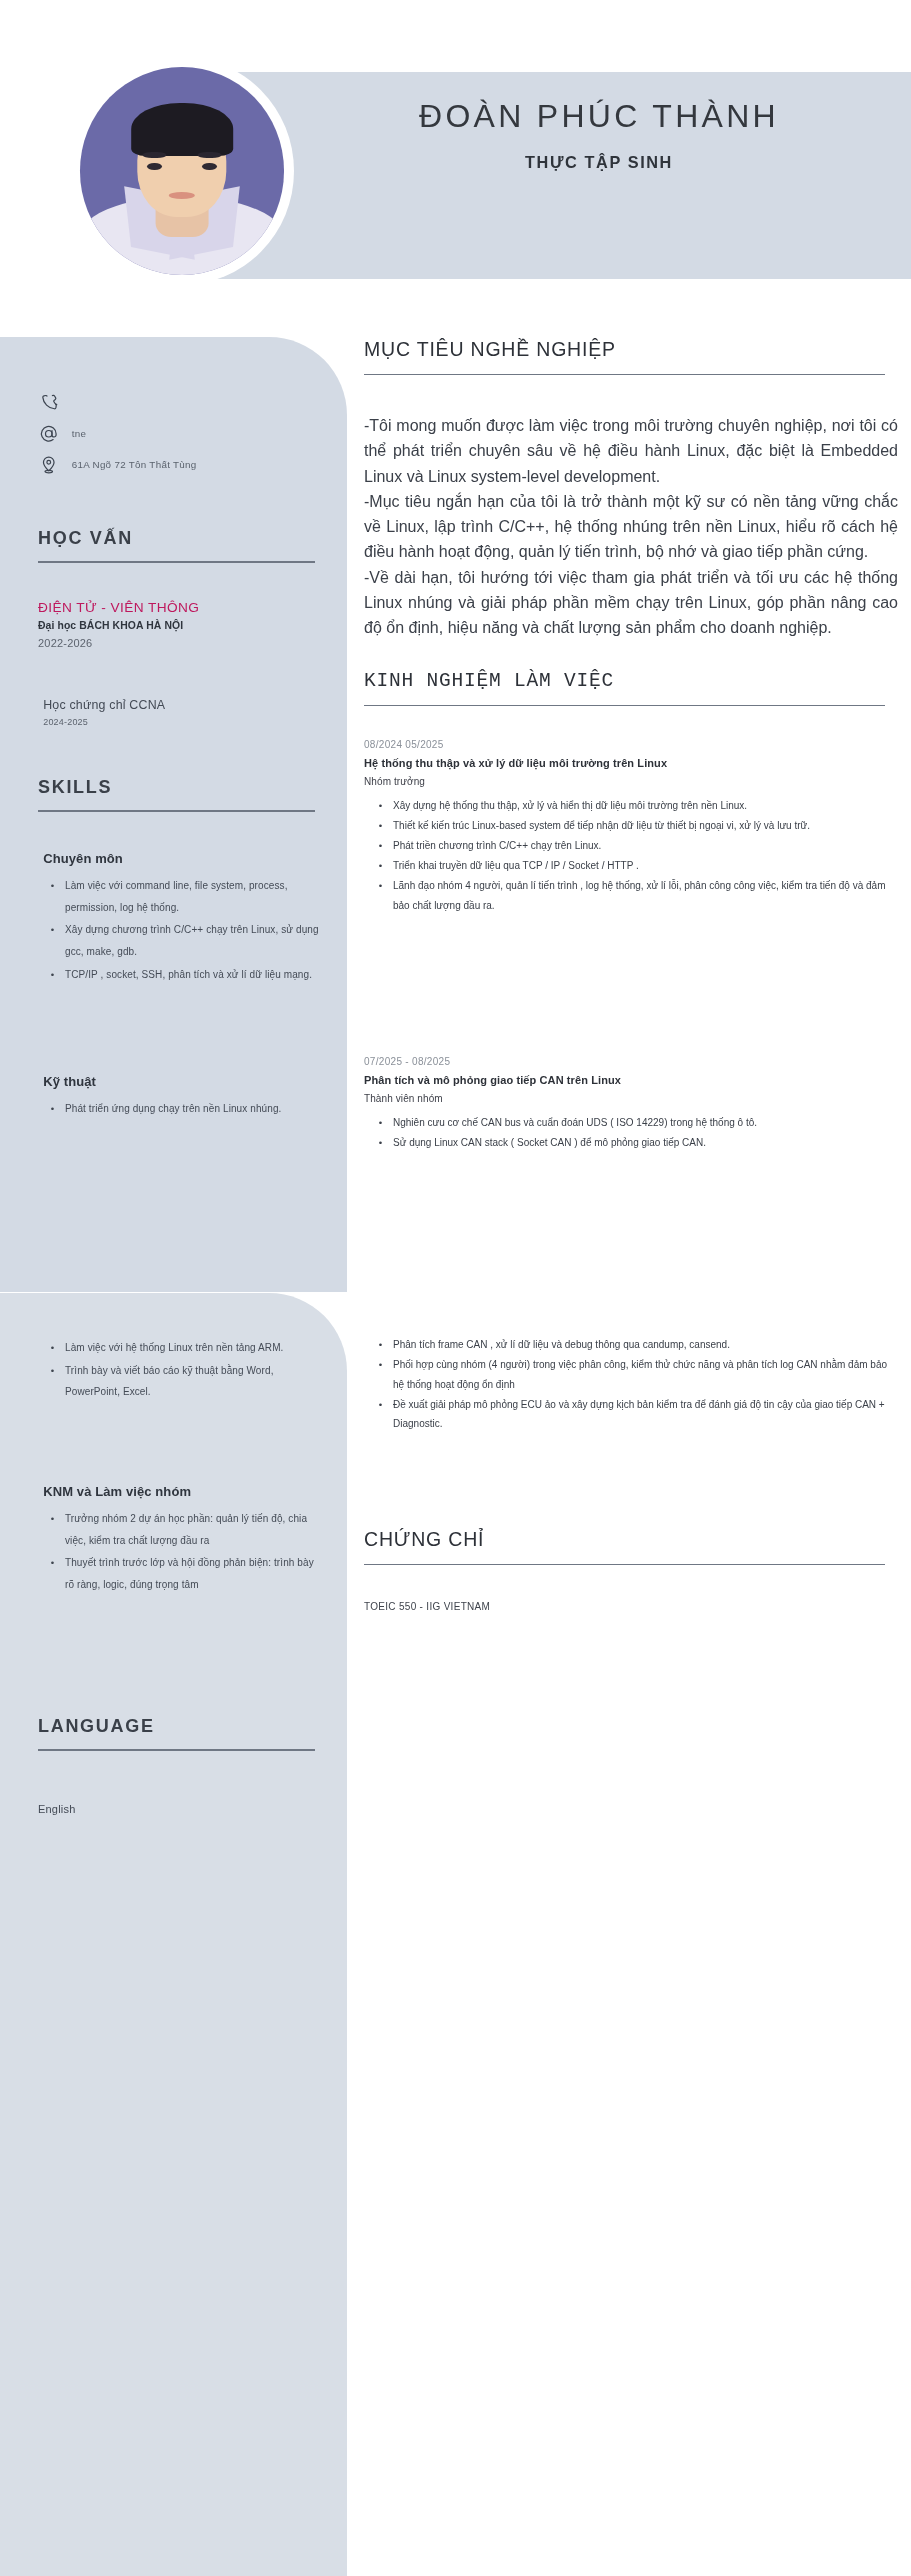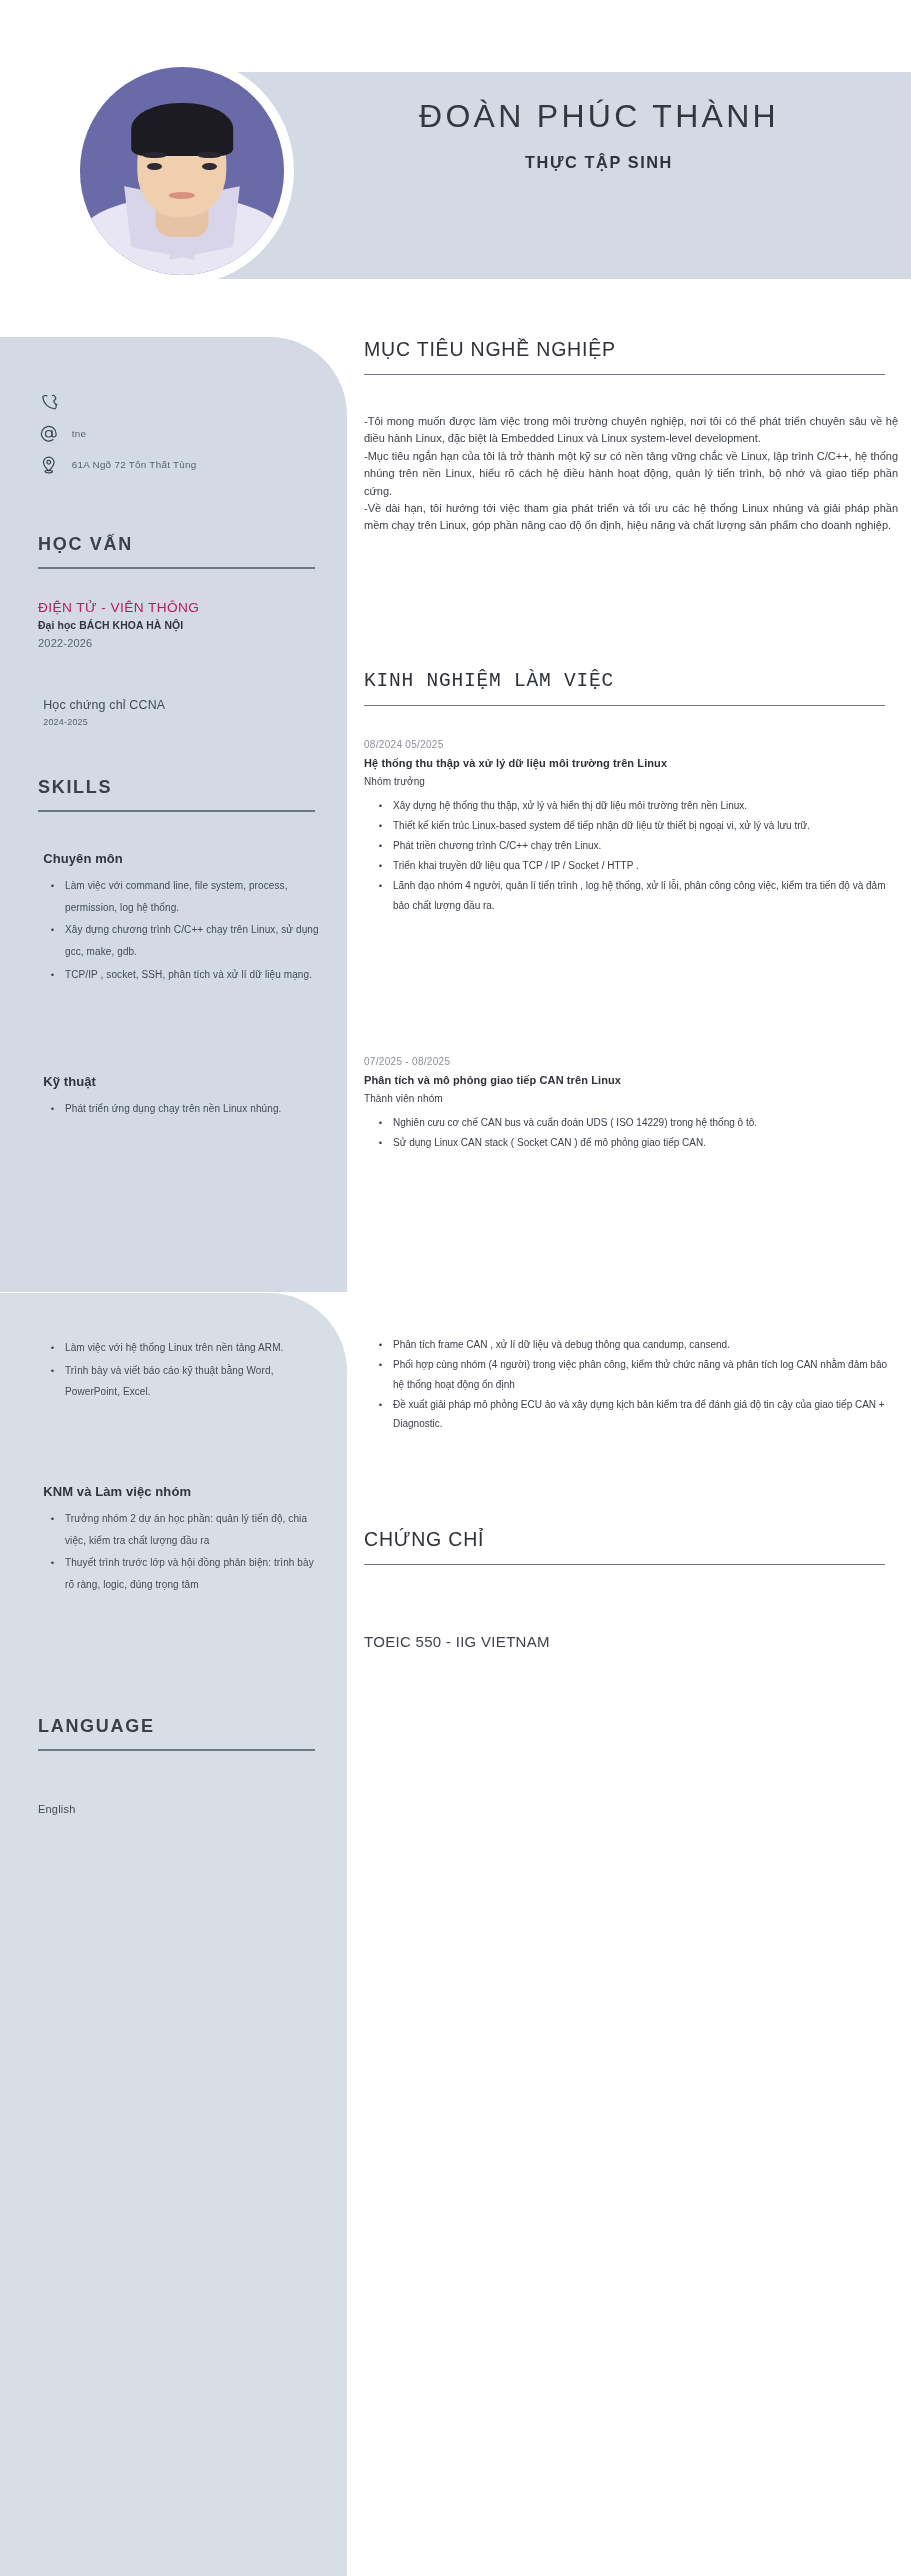--- a/index.html
+++ b/index.html
@@ -259,21 +259,21 @@
     color: #2d3138;
   }
   .m-head .rule {
     margin-top: 13px;
     height: 1.3px;
     background: #6f7784;
     width: 521px;
   }
 
   .obj-text {
-    font-size: 11px;
+    font-size: 16px;
     line-height: 1.58;
     color: #3b4049;
     text-align: justify;
   }
   .obj-text p { margin-bottom: 0; }
 
   .job-date {
     font-size: 10px;
     color: #8a9099;
     letter-spacing: 0.3px;
@@ -306,24 +306,23 @@
   ul.job-list li::before {
     content: "\2022";
     position: absolute;
     left: -14.3px;
     top: 0;
     color: #3b4049;
     font-size: 9.8px;
   }
 
   .cert-item {
-    font-size: 15px;
+    font-size: 10px;
     color: #3e434c;
     letter-spacing: 0.3px;
-    margin-top: 32px;
   }
 </style>
 </head>
 <body>
 
 <div class="header-band"></div>
 
 <div class="photo-wrap">
   <div class="photo">
     <div class="shoulders"></div>
@@ -372,21 +371,21 @@
       <svg width="19.5" height="19.5" viewBox="0 0 24 24" fill="none" stroke="#3c4450" stroke-width="1.5" stroke-linecap="round" stroke-linejoin="round">
         <path d="M12 2.5a6.5 6.5 0 0 0-6.5 6.5c0 4.6 6.5 10.5 6.5 10.5S18.5 13.6 18.5 9A6.5 6.5 0 0 0 12 2.5z"></path>
         <circle cx="12" cy="9" r="2.3"></circle>
         <ellipse cx="12" cy="20.4" rx="4.6" ry="1.6"></ellipse>
       </svg>
     </span>
     <span class="txt">61A Ngõ 72 Tôn Thất Tùng</span>
   </div>
 </div>
 
-<div class="s-head" style="top:528px;margin-top:6px;">
+<div class="s-head" style="top:528px;">
   <div class="t">HỌC VẤN</div>
   <div class="rule"></div>
 </div>
 
 <div class="block" style="top:600px;">
   <div class="edu-major">ĐIỆN TỬ - VIÊN THÔNG</div>
   <div class="edu-school">Đại học BÁCH KHOA HÀ NỘI</div>
   <div class="edu-years">2022-2026</div>
 </div>
 

